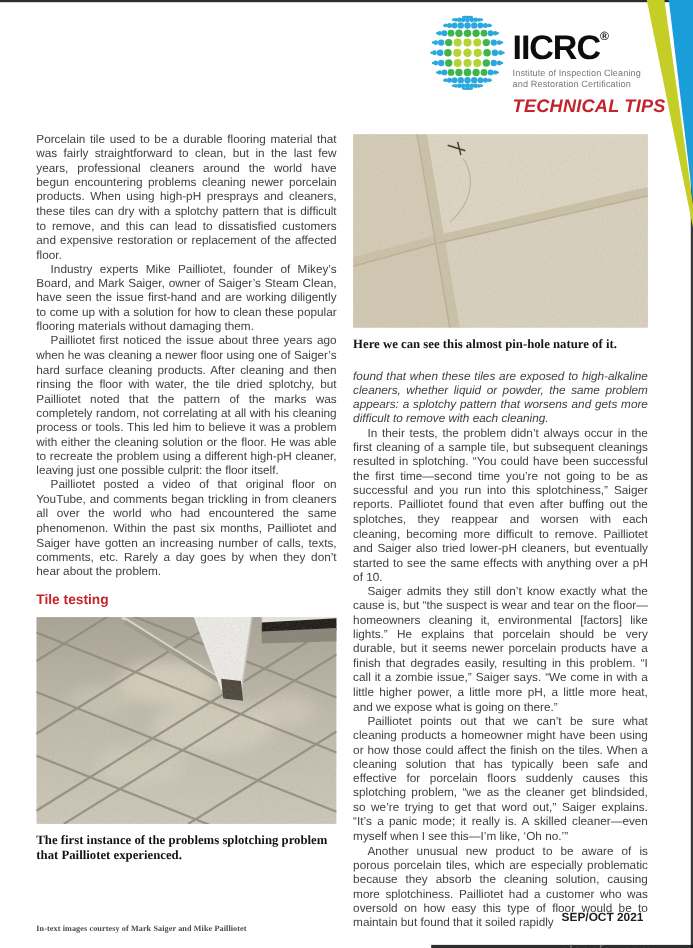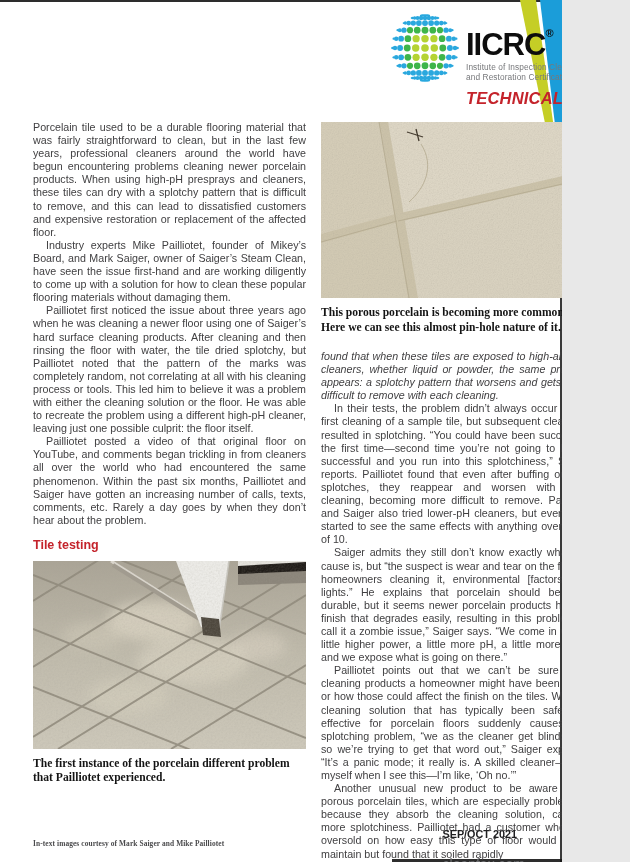--- a/index.html
+++ b/index.html
@@ -2,21 +2,21 @@
 <html style="--red: #c4232b; --blue: #1b9dd9; --yellow: #c5ce26;"><head>
 <meta charset="utf-8">
 <style>
   :root{
     --red:#c4232b; --blue:#1b9dd9; --yellow:#c5ce26;
     --body:#414042; --sub:#77787b; --gray:#6d6e71;
   }
   *{margin:0;padding:0;box-sizing:border-box;}
   html,body{background:#e8e8e8;}
   .page{
-    position:relative;width:562px;height:862px;background:#fff;
+    position:relative;width:630px;height:862px;background:#fff;
     overflow:hidden;font-family:"Liberation Sans",sans-serif;color:var(--body);
   }
   
   .edge{position:absolute;background:#161616;}
   .edge-top{left:0;top:0;width:630px;height:2px;opacity:.9;}
   .edge-right{right:0;top:18px;width:2px;height:844px;opacity:.85;}
   .edge-bottom{left:392px;bottom:0;width:238px;height:3px;opacity:.9;}
 
   
   .corner-art{position:absolute;right:0;top:0;}
@@ -250,21 +250,21 @@
         <g>
           <line x1="78" y1="0" x2="176" y2="62" stroke="#dcd8cf" stroke-width="3"></line>
           <line x1="80" y1="4" x2="176" y2="64" stroke="#a19b8f" stroke-width="4"></line>
           <polygon points="143,0 196,0 186,70 168,66" fill="#ecebe7"></polygon>
           <line x1="196" y1="0" x2="186" y2="70" stroke="#c9c7c0" stroke-width="1.5"></line>
           <polygon points="168,56 186,58 188,76 170,74" fill="#4e483e"></polygon>
         </g>
         <rect x="0" y="0" width="273" height="188" filter="url(#noiseB)" opacity="0.4"></rect>
       </svg>
     </figure>
-    <figcaption>The first instance of the porcelain different problem that Pailliotet experienced.</figcaption>
+    <figcaption>The first instance of the problems splotching problem that Pailliotet experienced.</figcaption>
   </section>
 
   <section class="col col-right">
     <figure>
       <svg class="photo" width="268" height="176" viewBox="0 0 268 176">
         <defs>
           <filter id="noiseA">
               <feTurbulence type="fractalNoise" baseFrequency="0.8" numOctaves="2"></feTurbulence>
             <feColorMatrix type="matrix" values="0 0 0 0 0.42 0 0 0 0 0.39 0 0 0 0 0.32 0.55 0.55 0.55 0 -0.7"></feColorMatrix>
           </filter>
@@ -292,21 +292,20 @@
         </g>
         <g stroke="#3e3529" stroke-width="1.3" fill="none">
           <path d="M86,10 l16,5"></path>
             <path d="M95,7 l3,12"></path>
         </g>
         <path d="M100,22 C114,44 104,66 88,80" stroke="#b4aa8f" stroke-width="1" fill="none" opacity="0.8"></path>
         <rect x="0" y="0" width="268" height="176" filter="url(#noiseA)" opacity="0.5"></rect>
       </svg>
     </figure>
     <figcaption>
-      <div>This porous porcelain is becoming more common.</div>
       <div>Here we can see this almost pin-hole nature of it.</div>
     </figcaption>
     <p class="first body-start">found that when these tiles are exposed to high-alkaline cleaners, whether liquid or powder, the same problem appears: a splotchy pattern that worsens and gets more difficult to remove with each cleaning.</p>
     <p>In their tests, the problem didn’t always occur in the first cleaning of a sample tile, but subsequent cleanings resulted in splotching. “You could have been successful the first time—second time you’re not going to be as successful and you run into this splotchiness,” Saiger reports. Pailliotet found that even after buffing out the splotches, they reappear and worsen with each cleaning, becoming more difficult to remove. Pailliotet and Saiger also tried lower-pH cleaners, but eventually started to see the same effects with anything over a pH of 10.</p>
     <p>Saiger admits they still don’t know exactly what the cause is, but “the suspect is wear and tear on the floor—homeowners cleaning it, environmental [factors] like lights.” He explains that porcelain should be very durable, but it seems newer porcelain products have a finish that degrades easily, resulting in this problem. “I call it a zombie issue,” Saiger says. “We come in with a little higher power, a little more pH, a little more heat, and we expose what is going on there.”</p>
     <p>Pailliotet points out that we can’t be sure what cleaning products a homeowner might have been using or how those could affect the finish on the tiles. When a cleaning solution that has typically been safe and effective for porcelain floors suddenly causes this splotching problem, “we as the cleaner get blindsided, so we’re trying to get that word out,” Saiger explains. “It’s a panic mode; it really is. A skilled cleaner—even myself when I see this—I’m like, ‘Oh no.’”</p>
     <p>Another unusual new product to be aware of is porous porcelain tiles, which are especially problematic because they absorb the cleaning solution, causing more splotchiness. Pailliotet had a customer who was oversold on how easy this type of floor would be to maintain but found that it soiled rapidly</p>
   </section>
 
   <div class="credit">In-text images courtesy of Mark Saiger and Mike Pailliotet</div>

